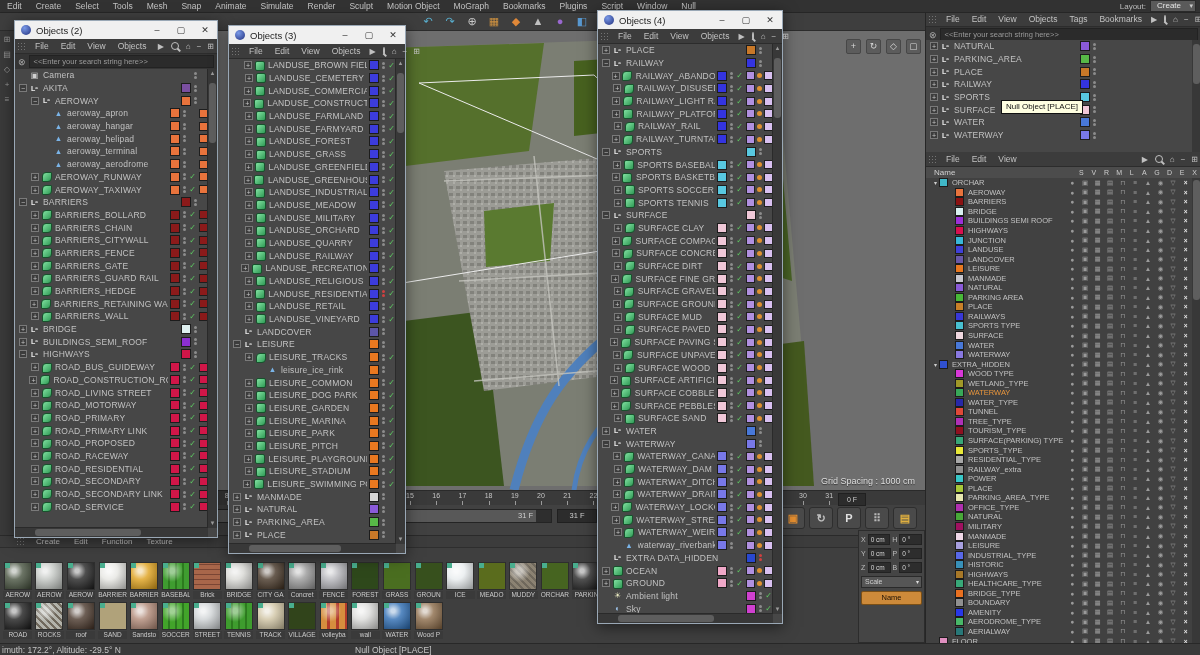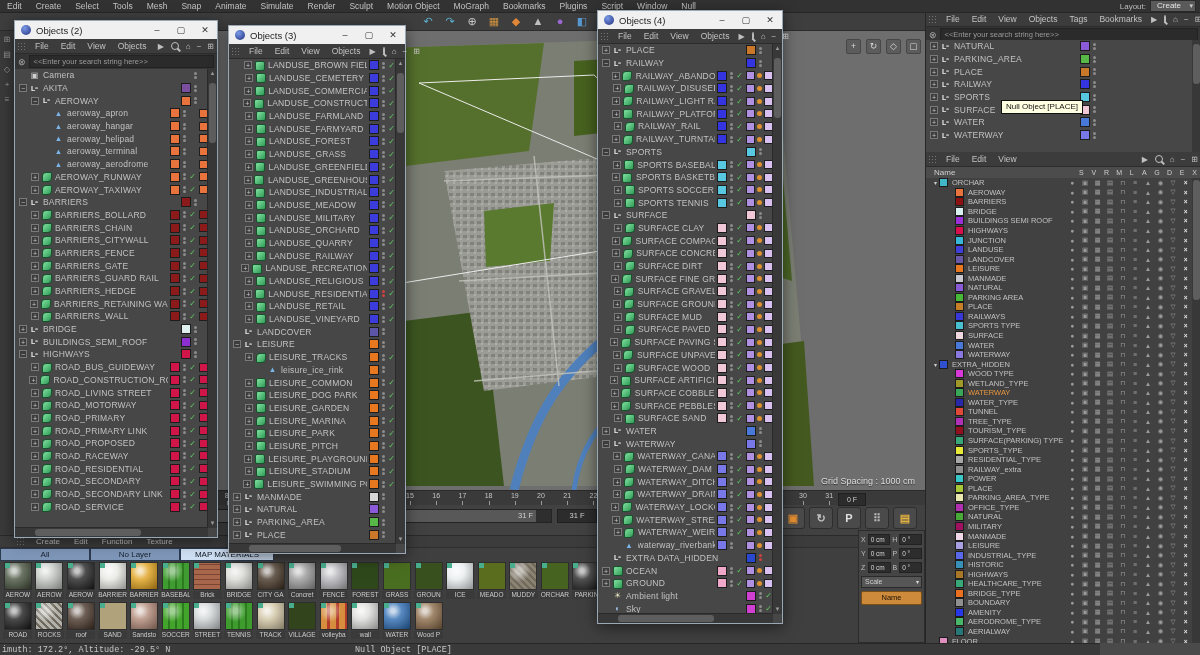--- a/index.html
+++ b/index.html
@@ -76,22 +76,22 @@
   .crow{display:flex;align-items:center;gap:2px;margin-bottom:3px;}
   .crow .cl{font-size:7px;color:#bdbdbd;width:6px;}
   .crow .cv{font-size:6.5px;color:#d6d6d6;background:#2d2d2d;border:1px solid #222;
             width:24px;height:9px;line-height:9px;padding-left:2px;}
   #scale-dd{font-size:7px;color:#cfcfcf;background:#565656;border:1px solid #2a2a2a;height:10px;
             line-height:10px;padding-left:3px;margin:2px 0;position:relative;}
   #scale-dd:after{content:"▾";position:absolute;right:2px;font-size:6px;color:#ddd;}
   #apply-btn{font-size:7.5px;color:#1e1205;background:#cd8a3a;border:1px solid #7a4f16;height:12px;
              line-height:12px;text-align:center;border-radius:2px;margin-top:3px;}
   
-  #statusbar{position:absolute;left:0;top:643px;width:1100px;height:12px;background:#3a3a3a;
-             border-top:1px solid #282828;z-index:5;display:flex;align-items:center;font-family:Liberation Mono, monospace;}
+  #statusbar{position:absolute;left:0;top:643px;width:1200px;height:12px;background:#3a3a3a;
+             border-top:1px solid #282828;z-index:5;display:flex;align-items:center;}
   #statusbar .s1{font-size:8.5px;color:#c6c6c6;margin-left:2px;}
   #statusbar .s2{font-size:8.5px;color:#c6c6c6;position:absolute;left:355px;}
   
   .fwin{position:absolute;background:#474747;border:1px solid #9aa8b6;box-shadow:0 3px 14px rgba(0,0,0,.5);}
   .titlebar{height:18px;background:#f0f0f0;display:flex;align-items:center;}
   .wicon{width:10px;height:10px;border-radius:50%;margin:0 5px 0 6px;
          background:radial-gradient(circle at 35% 30%,#7a9ae8,#22307e);flex:0 0 auto;}
   .wtitle{font-size:9.5px;color:#1c1c1c;flex:1 1 auto;white-space:nowrap;overflow:hidden;}
   .wbtn{width:24px;height:18px;font-size:9px;color:#333;text-align:center;line-height:18px;}
   .wmenu{height:14px;background:#3c3c3c;border-bottom:1px solid #2c2c2c;display:flex;
@@ -306,25 +306,20 @@
   </div>
 
   <div id="materials">
     <div id="mat-menu">
       <span class="grip"></span>
     <span class="menu-item">Create</span>
         <span class="menu-item">Edit</span>
         <span class="menu-item">Function</span>
         <span class="menu-item">Texture</span>
       </div>
-    <div id="mat-tabs">
-        <span class="mtab">All</span>
-        <span class="mtab">No Layer</span>
-        <span class="mtab sel">MAP MATERIALS</span>
-      </div>
     <div class="mrow" id="mrow1">
         <div class="mcell">
           <div class="mthumb" style="background: radial-gradient(circle at 35% 30%, rgba(255, 255, 255, 0.75) 0px, rgba(255, 255, 255, 0.75) 8%, rgba(255, 255, 255, 0.2) 35%, rgba(0, 0, 0, 0.35) 95%), rgb(71, 82, 63); border-radius: 0px;"></div>
           <div class="mlabel">AEROW</div>
         </div>
         <div class="mcell">
           <div class="mthumb" style="background: radial-gradient(circle at 35% 30%, rgba(255, 255, 255, 0.75) 0px, rgba(255, 255, 255, 0.75) 8%, rgba(255, 255, 255, 0.2) 35%, rgba(0, 0, 0, 0.35) 95%), rgb(194, 198, 194); border-radius: 0px;"></div>
           <div class="mlabel">AEROW</div>
         </div>
         <div class="mcell">

